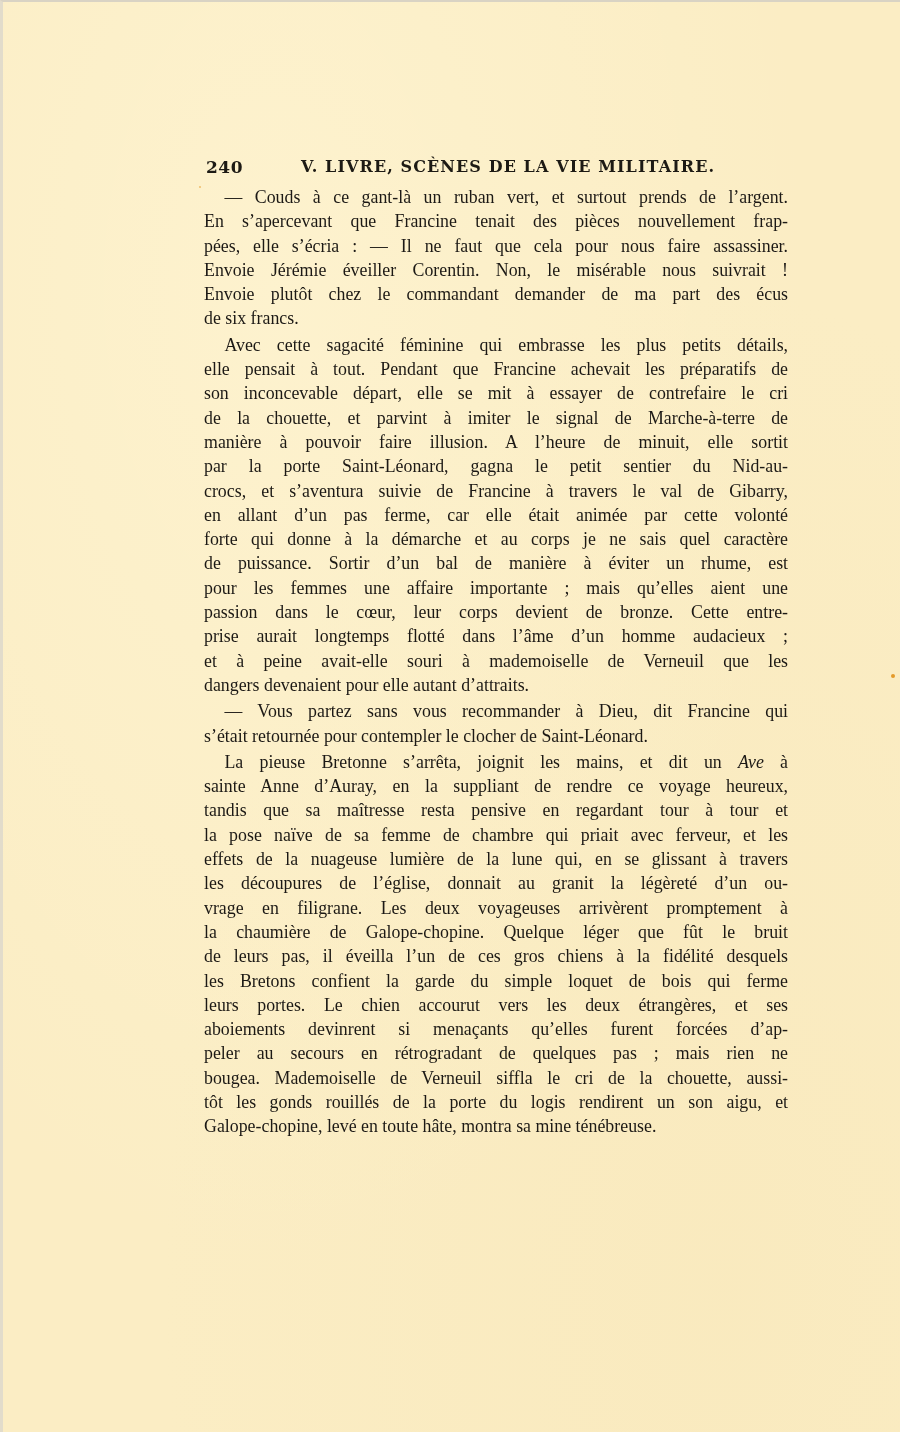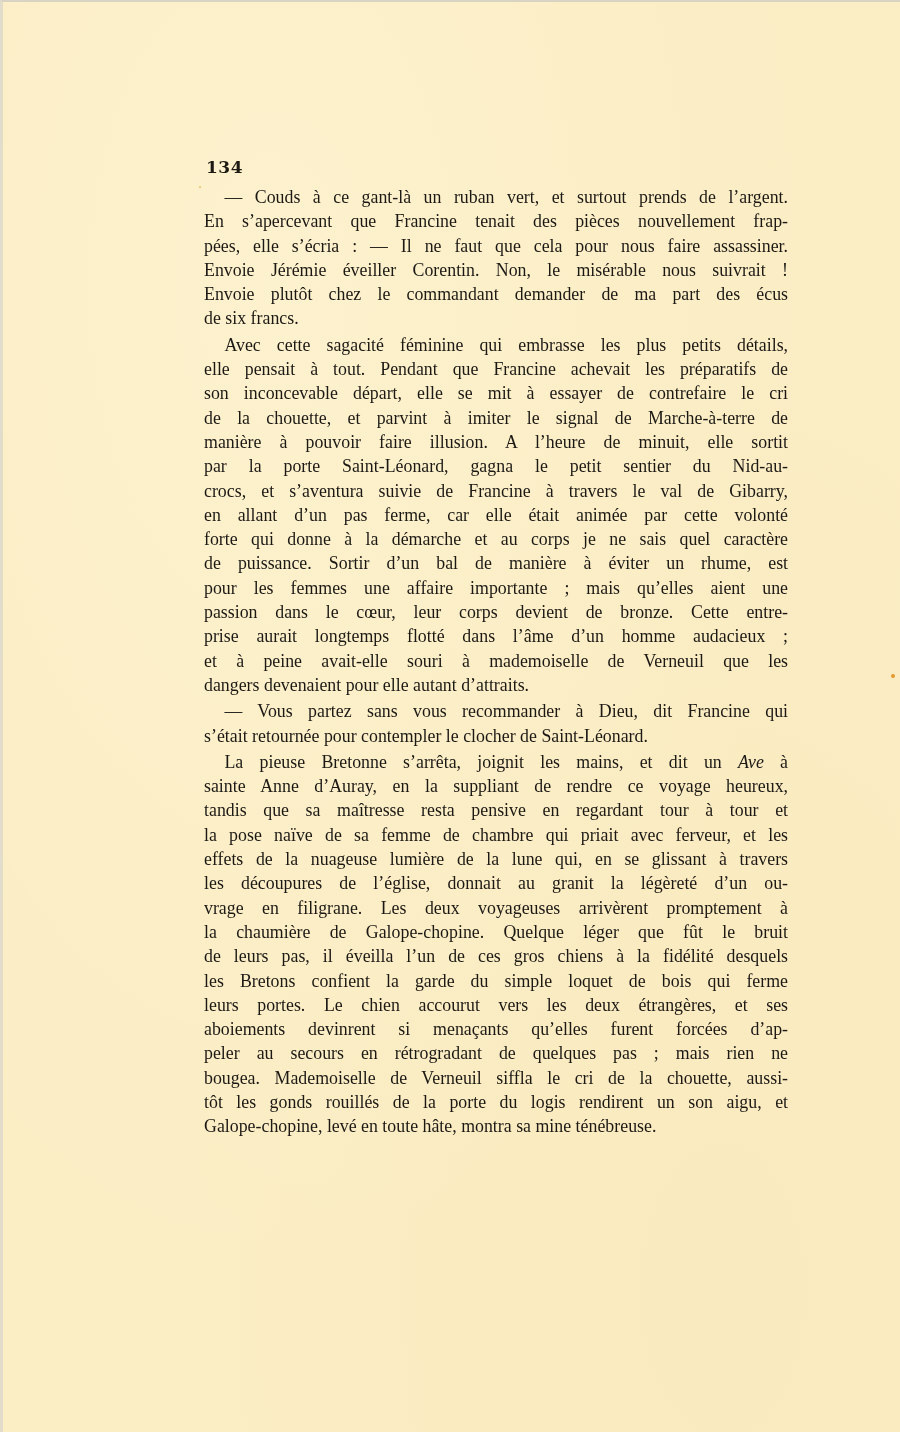--- a/index.html
+++ b/index.html
@@ -87,21 +87,22 @@
       background: #e39a2a;
     }
     em { font-style: italic; }
   </style>
 </head>
 <body>
 
 <div class="page">
 
   <div class="running-head">
-    <span class="folio">134</span>
+    <span class="folio">240</span>
+    <span class="title">V. LIVRE, SCÈNES DE LA VIE MILITAIRE.</span>
   </div>
 
   <div class="body-text">
 
     <div>
       <span class="line indent">— Couds à ce gant-là un ruban vert, et surtout prends de l’argent.</span>
       <span class="line">En s’apercevant que Francine tenait des pièces nouvellement frap-</span>
       <span class="line">pées, elle s’écria : — Il ne faut que cela pour nous faire assassiner.</span>
       <span class="line">Envoie Jérémie éveiller Corentin. Non, le misérable nous suivrait !</span>
       <span class="line">Envoie plutôt chez le commandant demander de ma part des écus</span>

